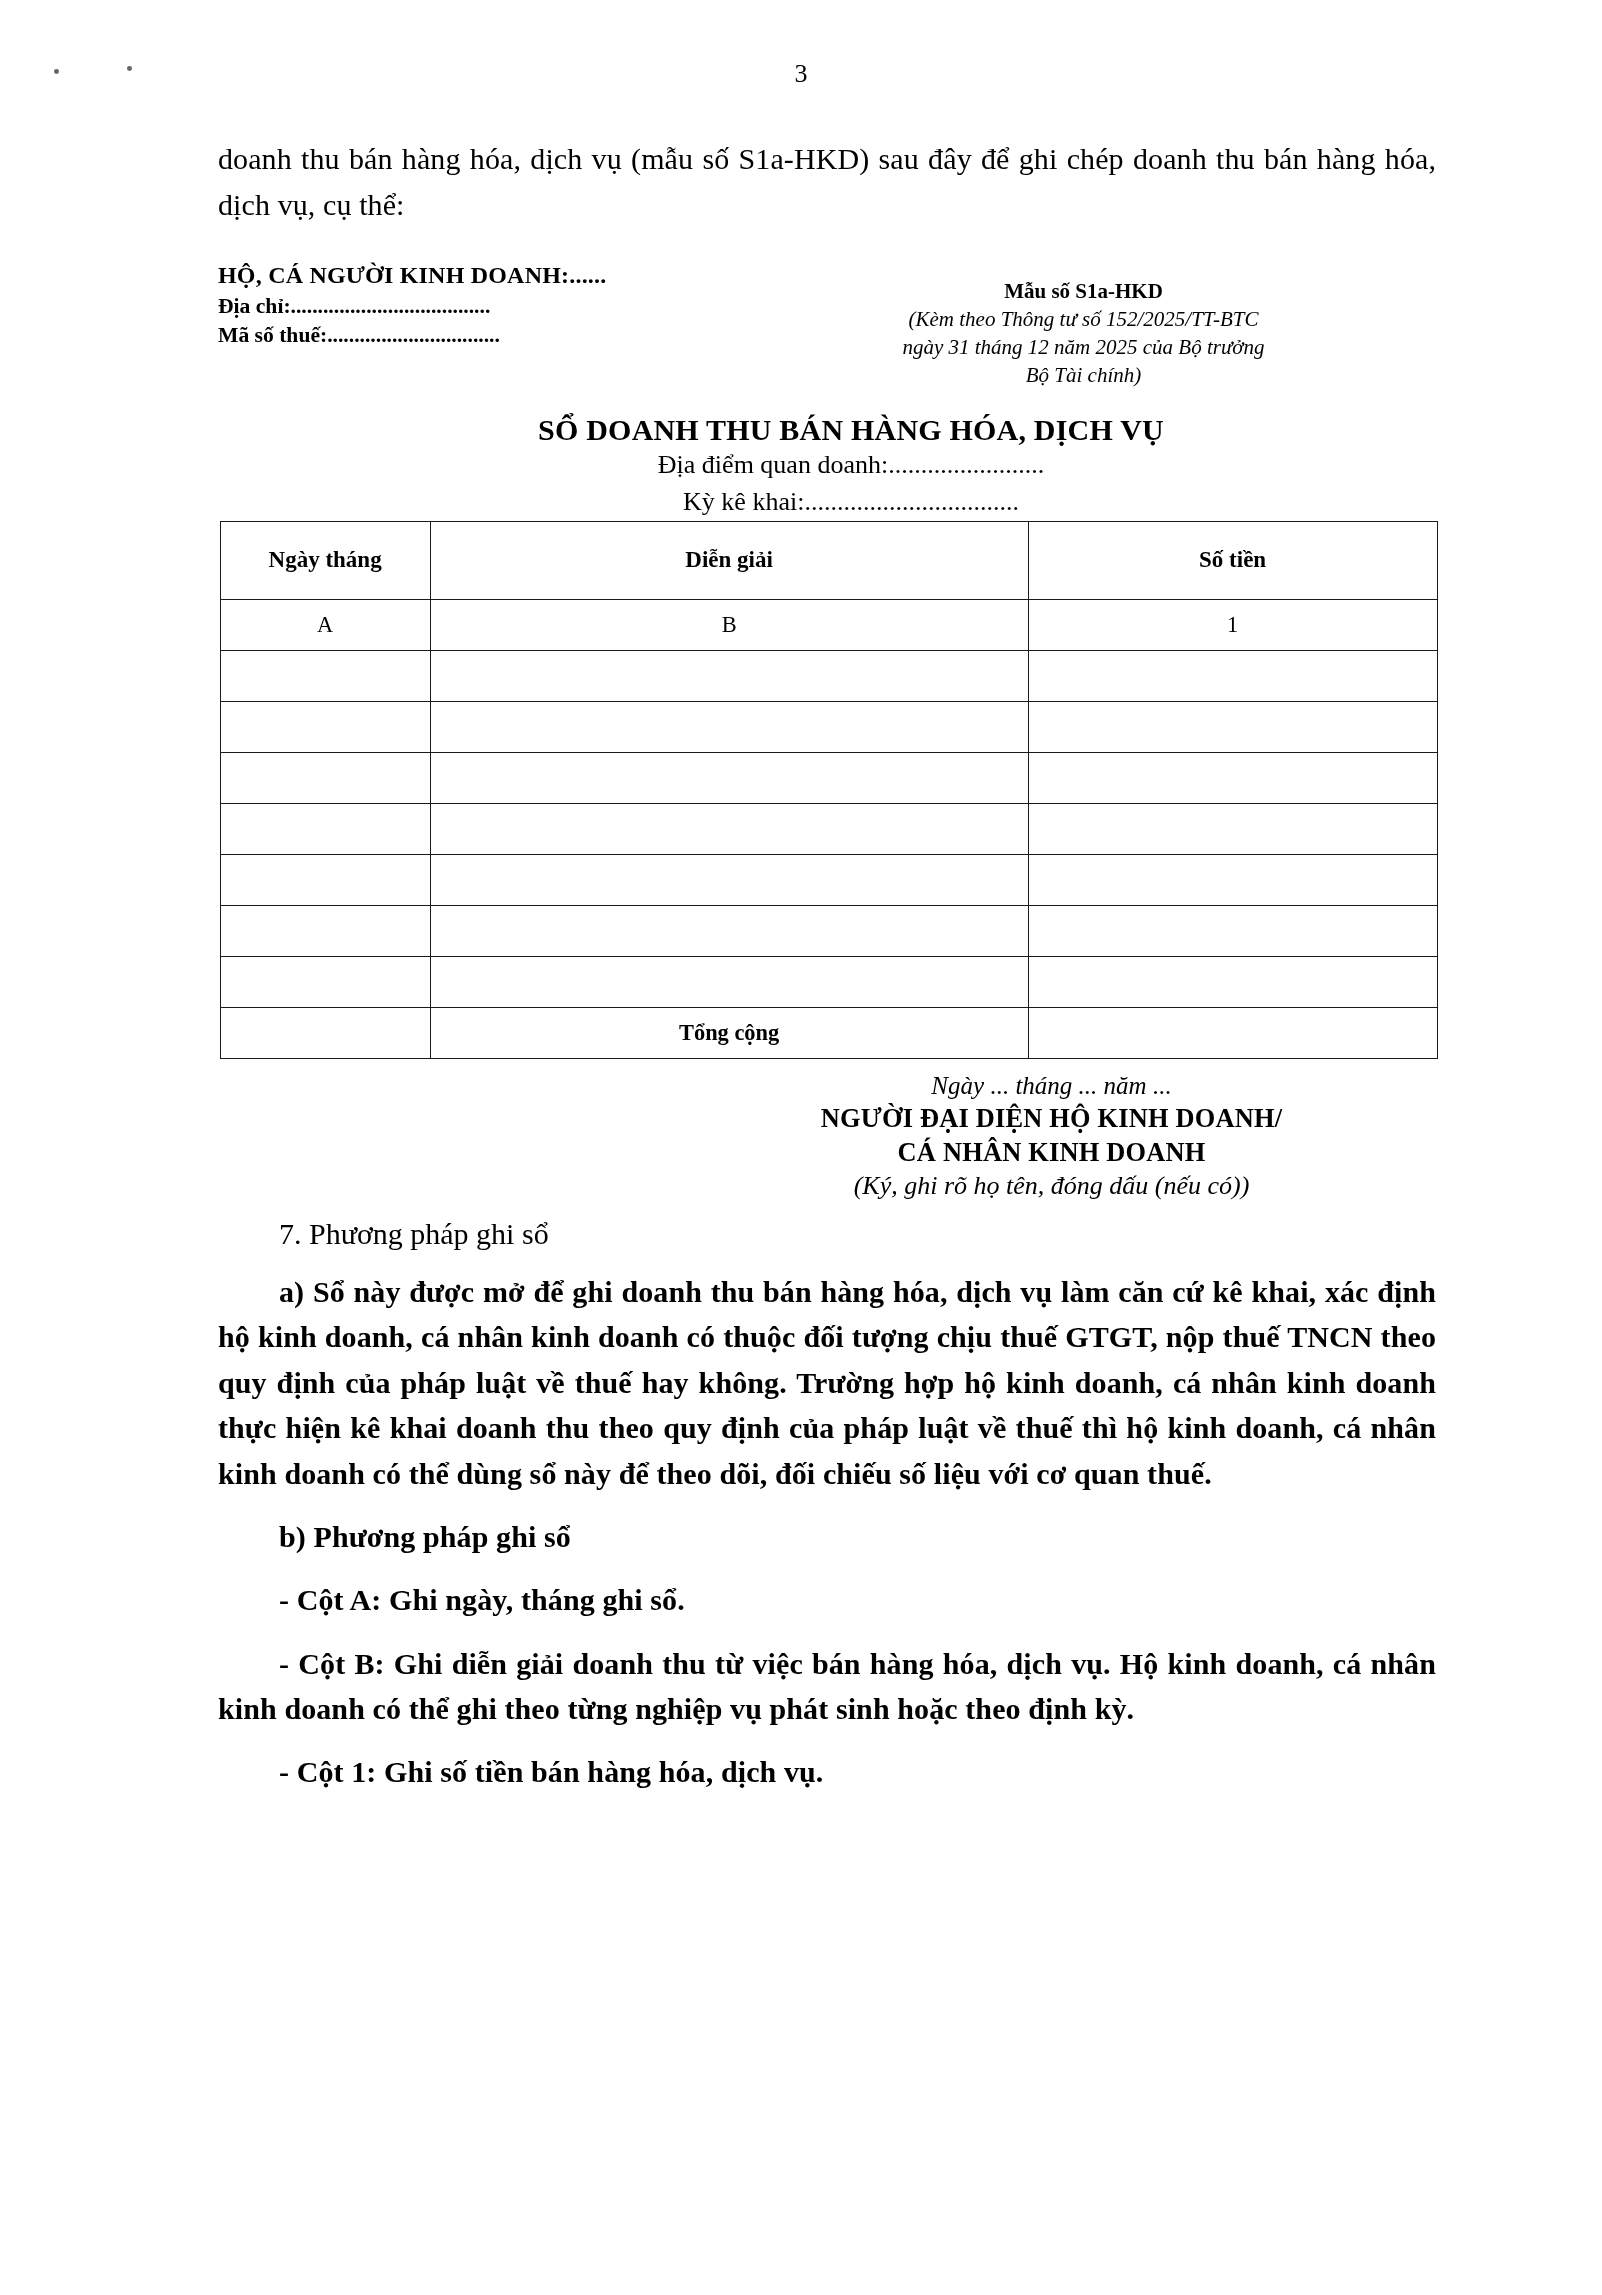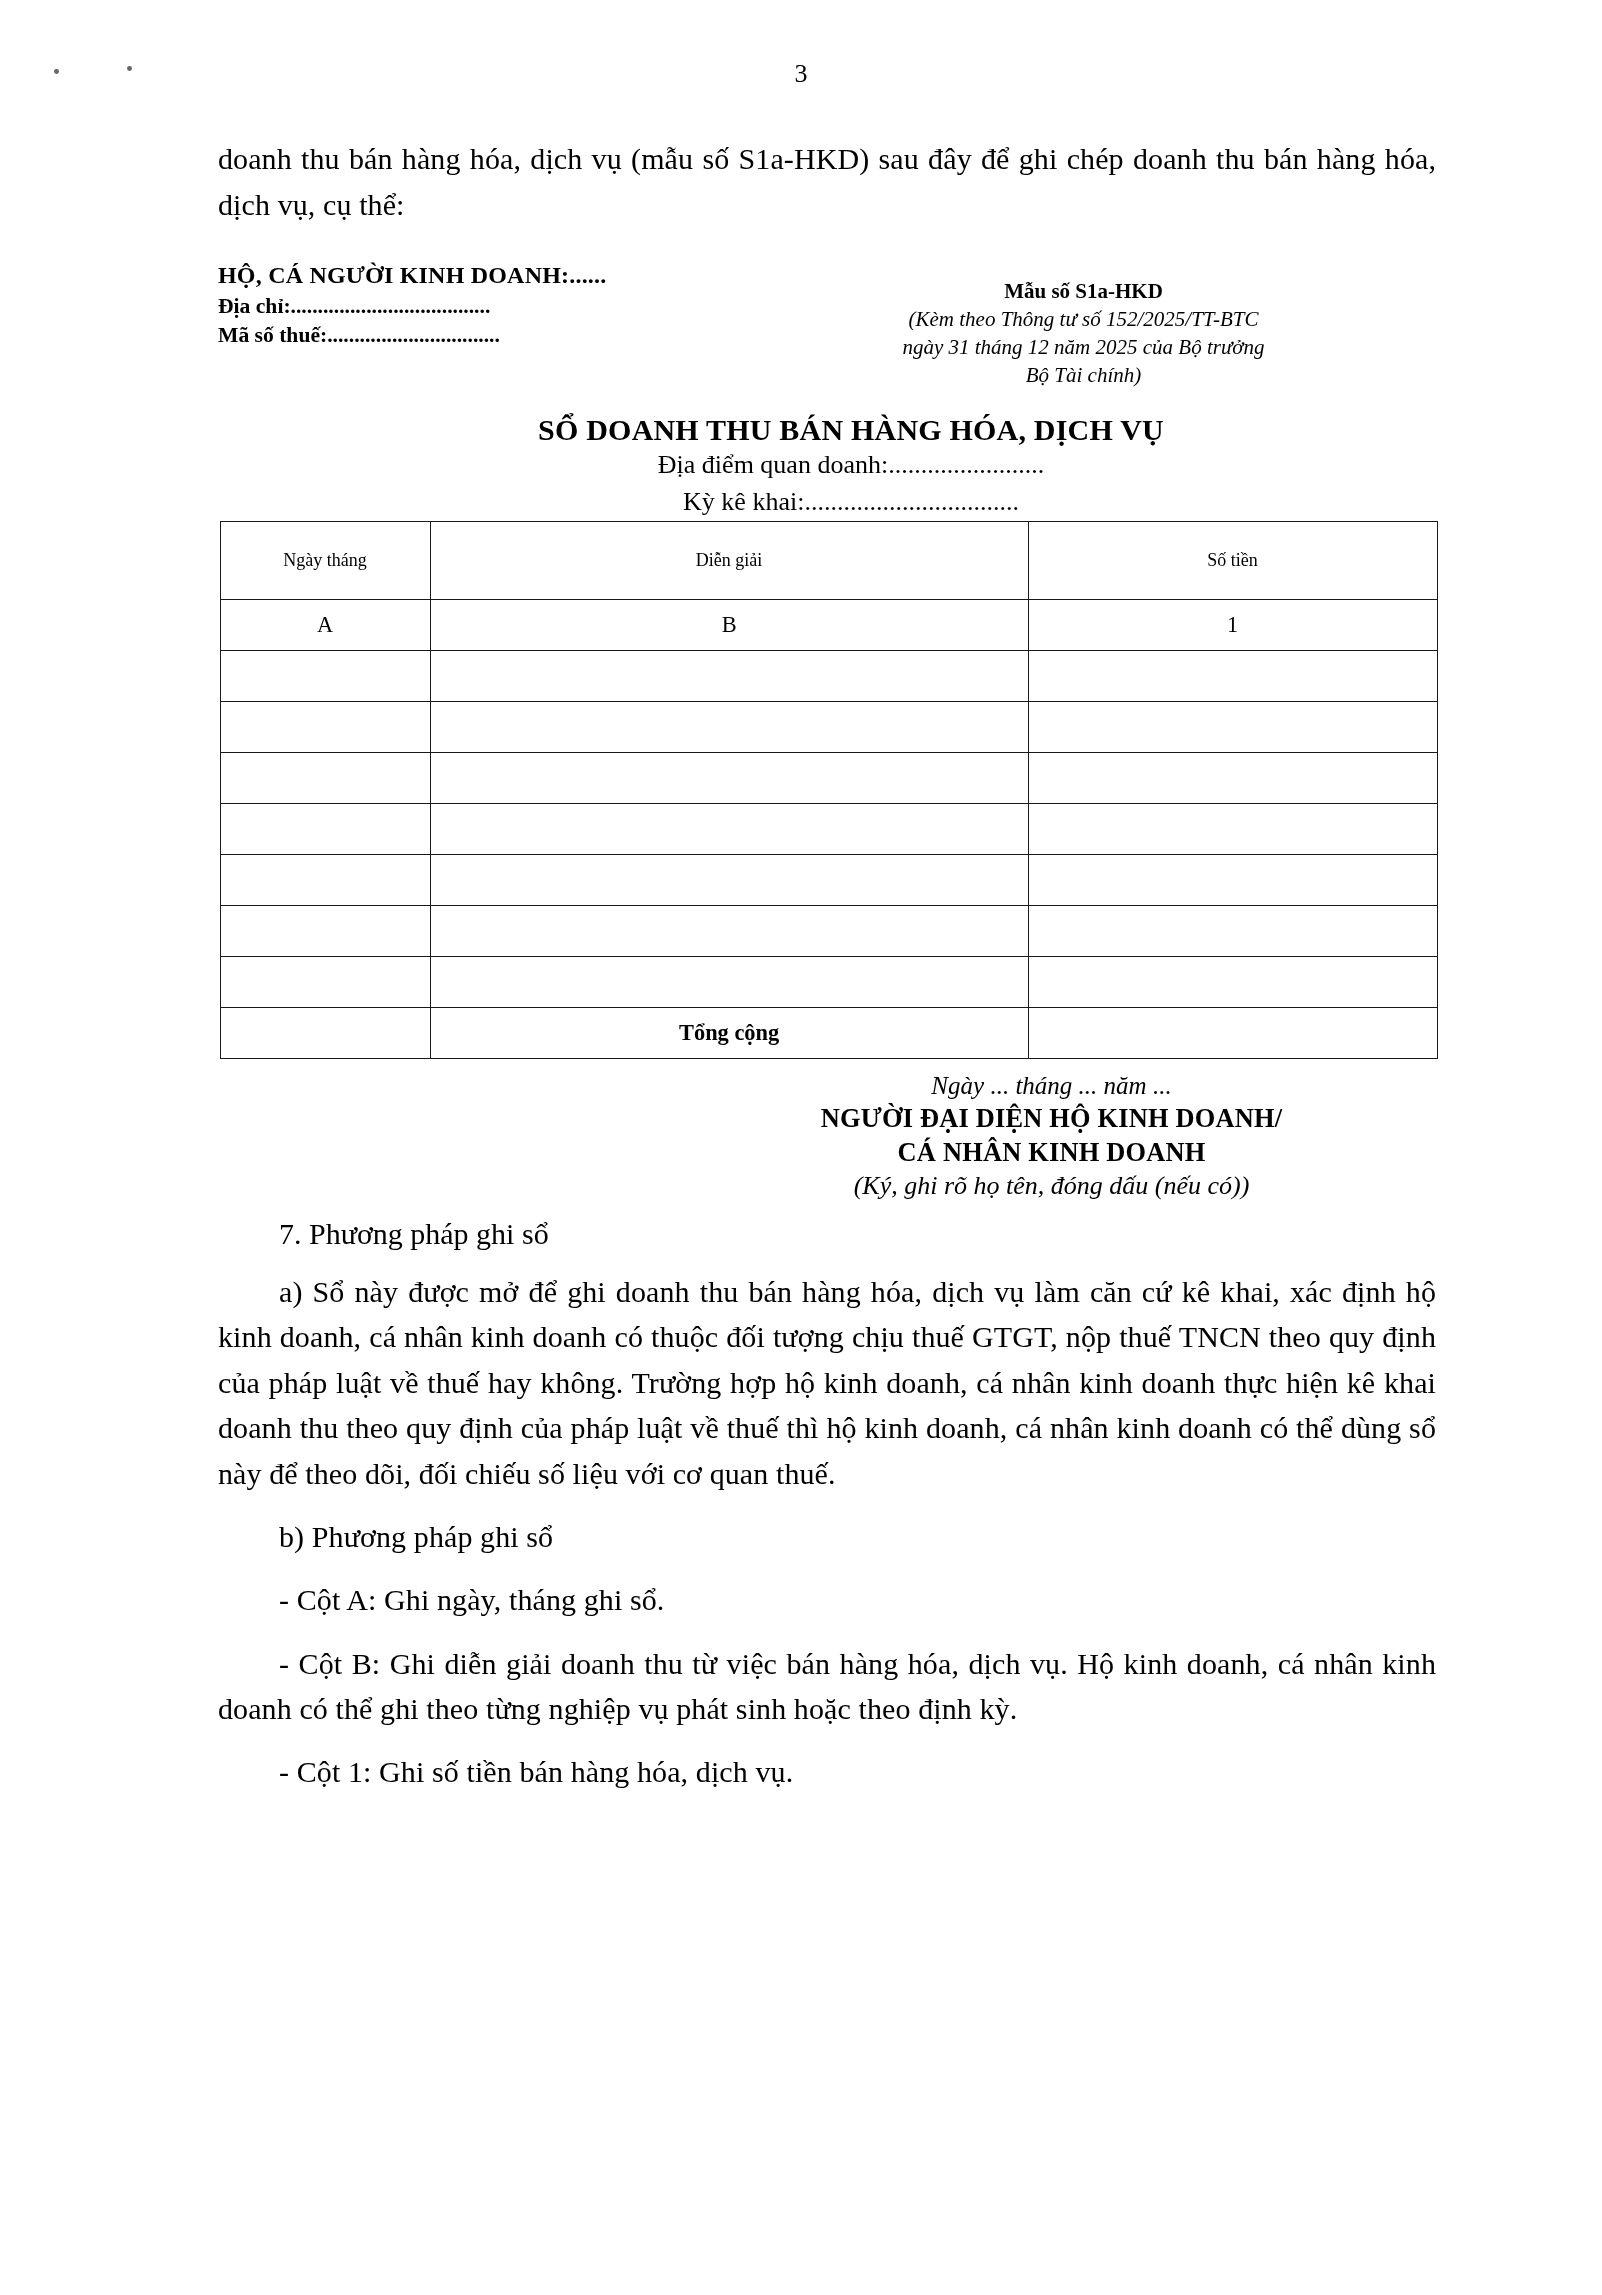--- a/index.html
+++ b/index.html
@@ -47,21 +47,21 @@
     width: 1218px;
   }
 
   .body-par {
     font-size: 30px;
     line-height: 1.52;
     text-align: justify;
     margin: 0;
     letter-spacing: 0.1px;
   }
-  .body-par.indent { text-indent: 61px; }
+  .body-par.indent { text-indent: 61px; font-weight: bold; }
 
   
   .form-head {
     position: relative;
     margin-top: 32px;
     height: 152px;
   }
   .entity-block {
     position: absolute;
     left: 0;
@@ -123,22 +123,22 @@
     padding: 0;
     text-align: center;
     vertical-align: middle;
   }
   table.ledger col.c-a { width: 210px; }
   table.ledger col.c-b { width: 598px; }
   table.ledger col.c-1 { width: 409px; }
 
   table.ledger th {
     height: 77px;
-    font-weight: normal;
-    font-size: 18px;
+    font-weight: bold;
+    font-size: 23px;
   }
   td.code-cell {
     height: 50px;
     font-size: 22.4px;
     font-weight: normal;
   }
   td.empty-cell { height: 50px; }
   td.total-cell {
     height: 50px;
     font-weight: bold;

